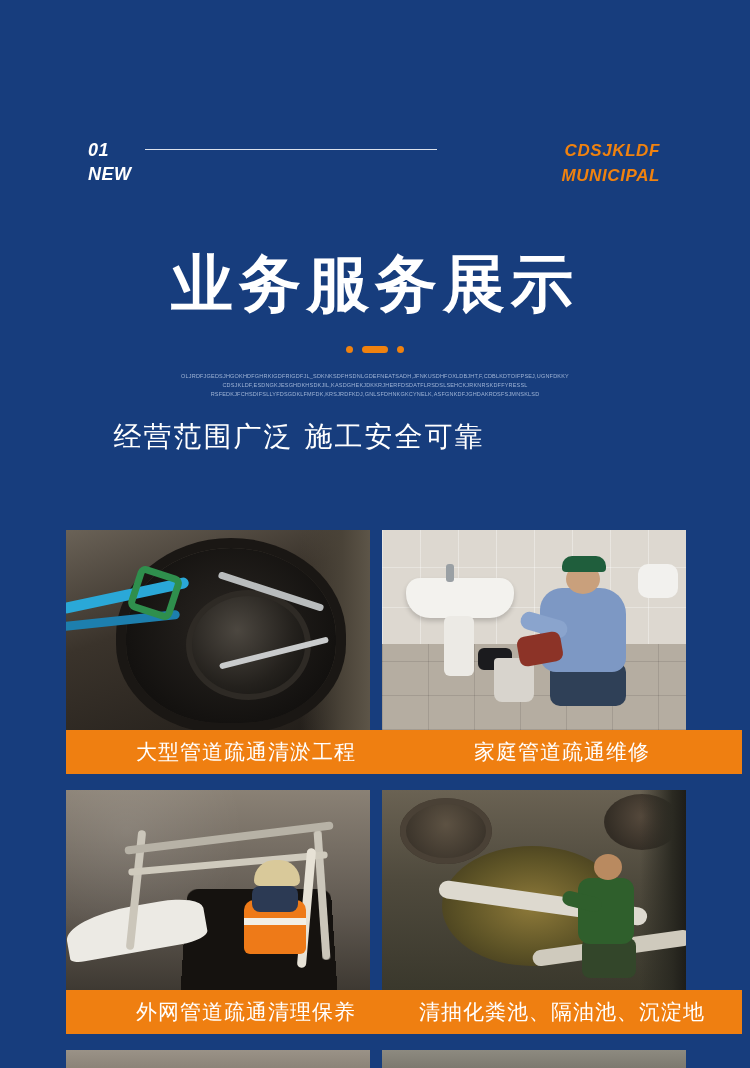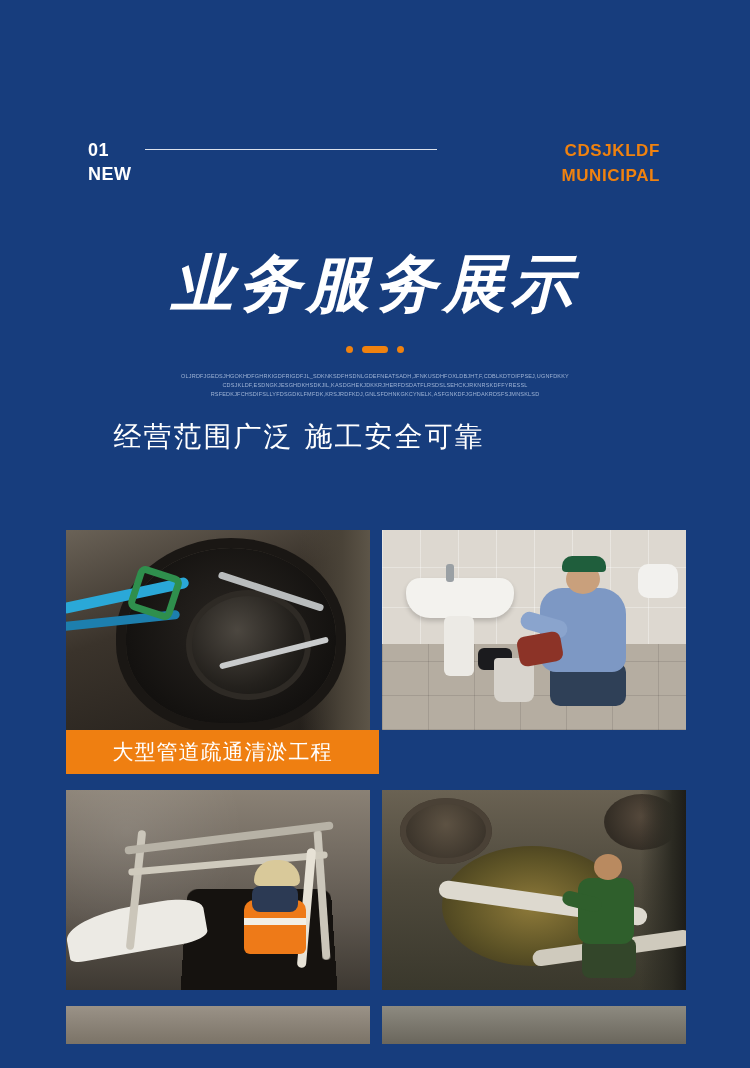--- a/index.html
+++ b/index.html
@@ -17,20 +17,21 @@
     background: #173d7d;
   }
 
   
   .header {
     position: absolute;
     top: 138px;
     left: 0;
     width: 750px;
     height: 60px;
+    font-style: italic;
   }
   .hdr-left {
     position: absolute;
     left: 88px;
     top: 0;
     color: #ffffff;
     font-size: 18px;
     font-weight: bold;
     line-height: 24px;
     letter-spacing: 0.5px;
@@ -65,21 +66,20 @@
     top: 248px;
     left: 0;
     width: 750px;
     text-align: center;
     color: #ffffff;
     font-size: 62px;
     font-weight: bold;
     letter-spacing: 6px;
     line-height: 72px;
     font-family: "DejaVu Sans", "Liberation Sans", sans-serif;
-    font-style: italic;
   }
 
   
   .dots {
     position: absolute;
     top: 346px;
     left: 0;
     width: 750px;
     display: flex;
     justify-content: center;
@@ -143,21 +143,21 @@
     position: relative;
   }
   .photo {
     width: 304px;
     height: 200px;
     position: relative;
     overflow: hidden;
     background: #5a5348;
   }
   .caption {
-    width: 313px;
+    width: 360px;
     height: 44px;
     background: #ef7f11;
     color: #ffffff;
     font-size: 21px;
     display: flex;
     align-items: center;
     justify-content: center;
     letter-spacing: 1px;
     font-family: "DejaVu Sans", "Liberation Sans", sans-serif;
   }
@@ -433,52 +433,55 @@
         <div class="urinal"></div>
         <div class="dark-bag"></div>
         <div class="bucket"></div>
         <div class="worker-leg"></div>
         <div class="worker-body"></div>
         <div class="worker-arm"></div>
         <div class="worker-head"></div>
         <div class="worker-cap"></div>
         <div class="tool"></div>
       </div>
+      <div class="caption">家庭管道疏通维修</div>
     </div>
 
     <div class="card">
       <div class="photo p3">
         <div class="ground"></div>
         <div class="hole"></div>
         <div class="white-duct"></div>
         <div class="post-l"></div>
         <div class="post-r"></div>
         <div class="frame-a"></div>
         <div class="frame-b"></div>
         <div class="rope"></div>
         <div class="vest"></div>
         <div class="vest-stripe"></div>
         <div class="torso"></div>
         <div class="helmet"></div>
       </div>
+      <div class="caption">外网管道疏通清理保养</div>
     </div>
 
     <div class="card">
       <div class="photo p4">
         <div class="sludge"></div>
         <div class="cover"></div>
         <div class="cover2"></div>
         <div class="wall-r"></div>
         <div class="hose"></div>
         <div class="hose2"></div>
         <div class="man-leg"></div>
         <div class="man-body"></div>
         <div class="man-arm"></div>
         <div class="man-head"></div>
       </div>
+      <div class="caption">清抽化粪池、隔油池、沉淀地</div>
     </div>
 
     <div class="card clipped">
       <div class="photo p5"></div>
     </div>
 
     <div class="card clipped">
       <div class="photo p6"></div>
     </div>
 

